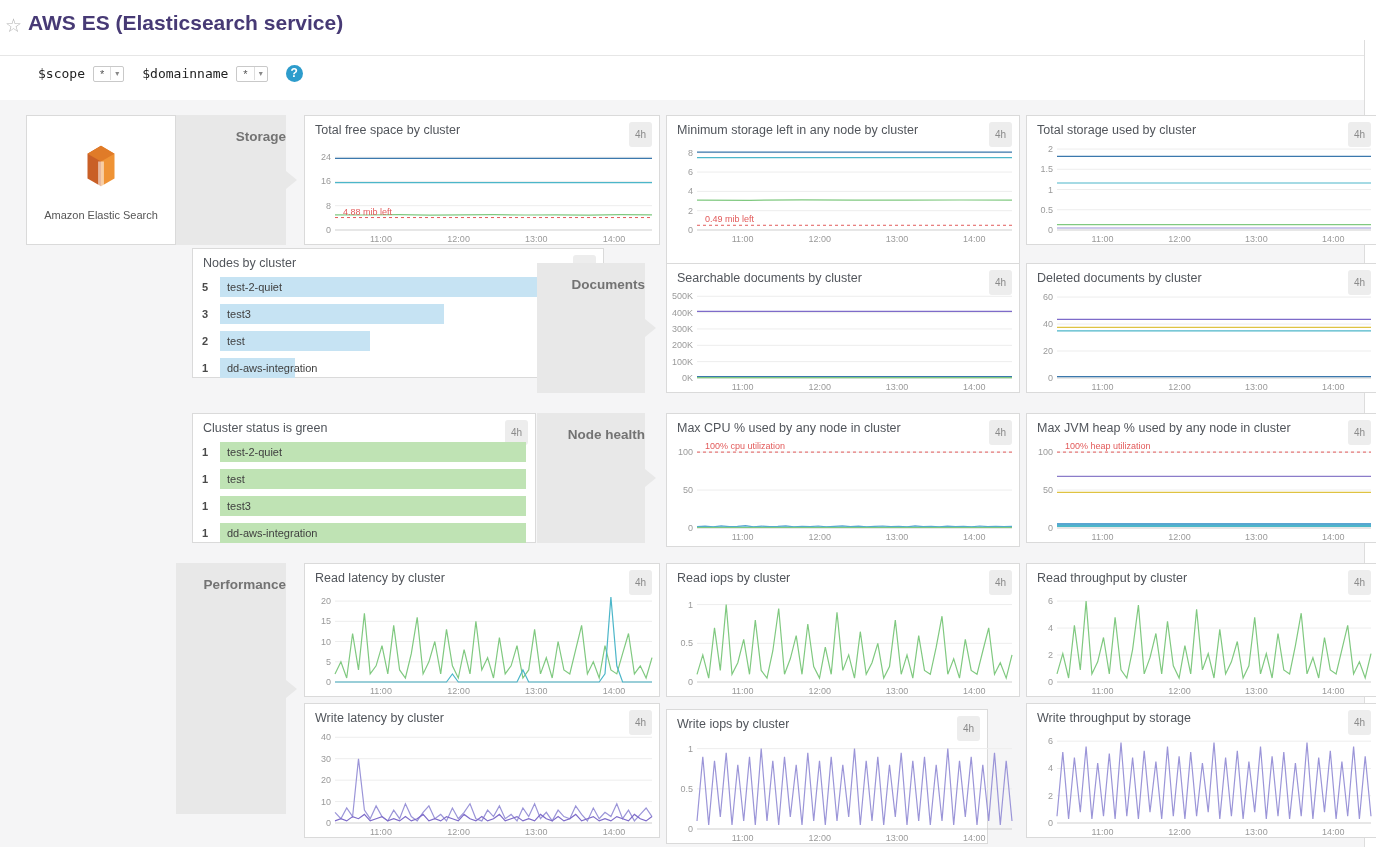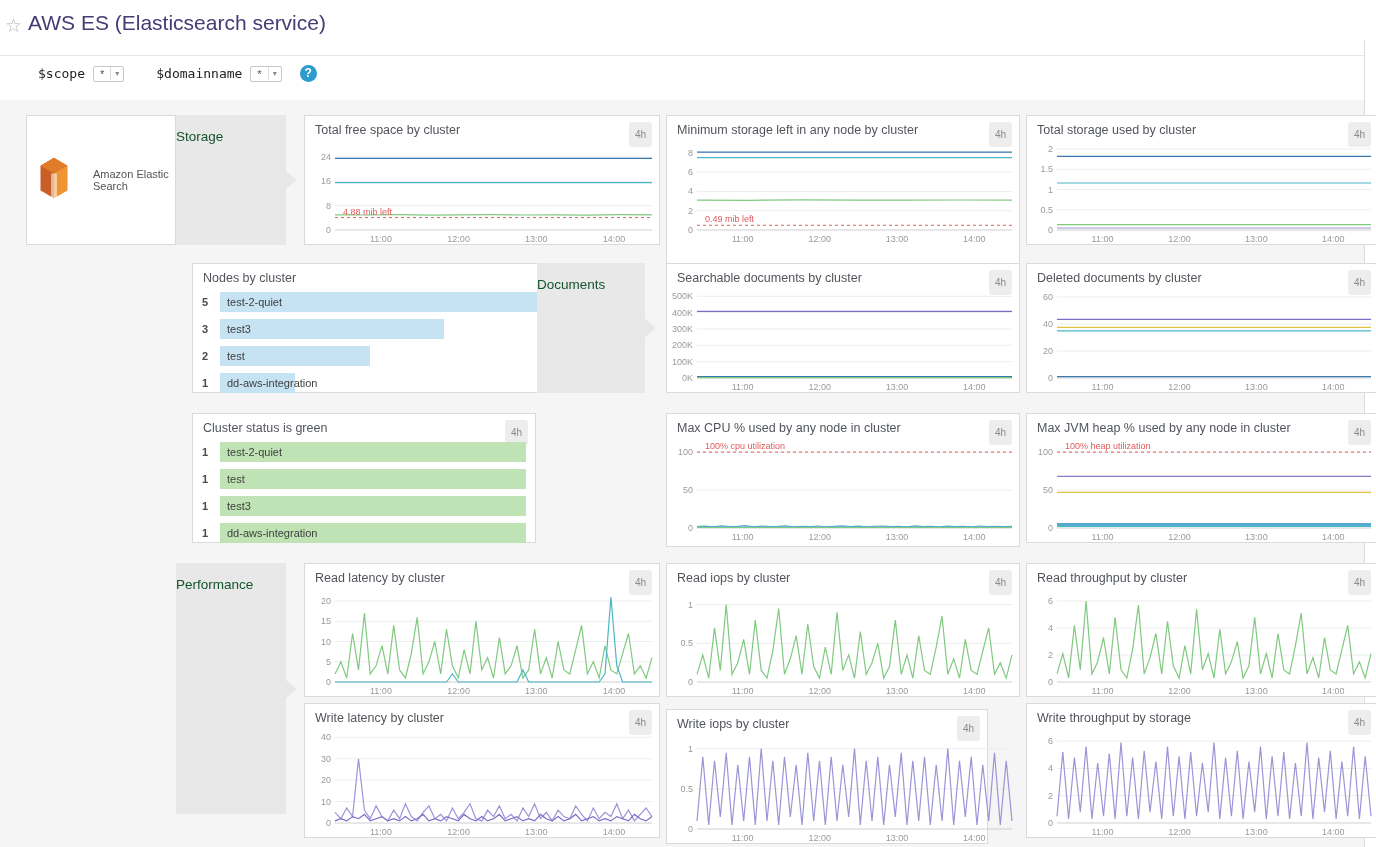--- a/index.html
+++ b/index.html
@@ -1,43 +1,43 @@
 <!DOCTYPE html>
 <html><head>
 <meta charset="utf-8">
 <style>
   html,body{margin:0;padding:0;background:#fff;font-family:"Liberation Sans","DejaVu Sans",sans-serif;}
   .page{position:relative;width:1376px;height:847px;overflow:hidden;background:#fff;}
   .gray-bg{position:absolute;left:0;top:100px;width:1364px;height:747px;background:#f5f5f6;}
   .right-strip{position:absolute;top:40px;right:0;width:12px;height:807px;background:#fff;border-left:1px solid #ddd;box-sizing:border-box;}
   .header-divider{position:absolute;left:0;top:55px;width:1364px;border-top:1px solid #e6e6e6;}
   .star{position:absolute;left:5px;top:14px;font-size:19px;color:#b3b3b3;cursor:pointer;}
-  .dash-title{position:absolute;left:28px;top:11px;margin:0;font-size:21px;font-weight:400;color:#473a75;}
+  .dash-title{position:absolute;left:28px;top:11px;margin:0;font-size:21px;font-weight:700;color:#473a75;}
   .tvar-bar{position:absolute;left:38px;top:65px;display:flex;align-items:center;gap:8px;}
   .tvar-name{font-family:"DejaVu Sans Mono","Liberation Mono",monospace;font-size:13px;color:#222;}
-  .tvar-name.second{margin-left:24px;}
+  .tvar-name.second{margin-left:10px;}
   .tvar-select{display:inline-flex;align-items:center;border:1px solid #c9c9c9;border-radius:2px;background:#fff;cursor:pointer;}
   .tvar-value{padding:1px 6px;font-size:11px;color:#555;}
   .tvar-caret{padding:2px 4px;border-left:1px solid #ddd;font-size:8px;color:#888;}
   .help{margin-left:10px;width:17px;height:17px;border-radius:50%;background:#2d9ccc;color:#fff;font-size:12px;font-weight:bold;text-align:center;line-height:17px;cursor:pointer;}
   .card{position:absolute;background:#fff;border:1px solid #dadada;box-sizing:border-box;margin-left:16px;}
   .chart-title{position:absolute;left:10px;top:7px;font-size:12.5px;color:#51555b;white-space:nowrap;overflow:hidden;max-width:calc(100% - 50px);}
   .tf{position:absolute;right:7px;top:6px;background:#ededed;color:#8a8a8a;font-size:10px;padding:7px 6px;border-radius:3px;}
   .plot{position:absolute;left:0;top:24px;right:0;bottom:0;}
   .plot svg{display:block;}
   .plot svg text{font-family:"Liberation Sans","DejaVu Sans",sans-serif;}
   .plot.bars{left:9px;top:28px;right:9px;bottom:4px;}
   .bar-row{display:flex;align-items:center;height:20px;margin-bottom:7px;}
   .bar-val{width:13px;font-size:11px;font-weight:700;color:#4a4a4a;flex:none;margin-right:5px;}
   .bar-track{position:relative;flex:1;height:20px;}
   .bar-fill{position:absolute;left:0;top:0;height:100%;}
   .bar-label{position:absolute;left:7px;top:50%;transform:translateY(-50%);font-size:11px;color:#3f3f3f;white-space:nowrap;}
-  .section-label{position:absolute;background:#e8e8e8;color:#14532d;font-size:13.5px;text-align:left;padding-top:14px;box-sizing:border-box;}
+  .section-label{position:absolute;background:#e8e8e8;color:#737373;font-size:13.5px;text-align:right;padding-top:14px;box-sizing:border-box;font-weight:bold;}
   .section-label::after{content:"";position:absolute;right:-11px;top:50%;margin-top:-9px;border-left:11px solid #e8e8e8;border-top:9px solid transparent;border-bottom:9px solid transparent;}
-  .logo-card{display:flex;flex-direction:row;align-items:center;justify-content:center;gap:12px;}
+  .logo-card{display:flex;flex-direction:column;align-items:center;justify-content:center;gap:12px;}
   .logo-label{font-size:11px;color:#555;}
 </style>
 </head>
 <body>
 
 <div class="page">
   <div class="gray-bg"></div>
   <div class="right-strip"></div>
   <div class="header-divider"></div>
 
@@ -146,21 +146,21 @@
           <text x="229.39000000000001" y="102" text-anchor="middle" fill="#9a9a9a" font-size="9">13:00</text>
           <text x="306.32" y="102" text-anchor="middle" fill="#9a9a9a" font-size="9">14:00</text>
           <polyline points="30.0,16.3 344.0,16.3" fill="none" stroke="#3b78ad" stroke-width="1.2"></polyline>
           <polyline points="30.0,43.0 344.0,43.0" fill="none" stroke="#4cb6c9" stroke-width="1.2"></polyline>
           <polyline points="30.0,84.7 344.0,84.7" fill="none" stroke="#80c980" stroke-width="1.2"></polyline>
           <polyline points="30.0,88.0 344.0,88.0" fill="none" stroke="#9b95d8" stroke-width="1.2"></polyline>
         </svg>
       </div>
   </div>
 
-  <div class="card" style="left:176px;top:263px;width:412px;height:130px">
+  <div class="card" style="left:176px;top:248px;width:412px;height:130px">
     <div class="chart-title">Nodes by cluster</div>
     <div class="tf">4h</div>
     <div class="plot bars">
         <div class="bar-row">
           <span class="bar-val">5</span>
           <div class="bar-track">
             <div class="bar-fill" style="width: 100%; background: rgb(198, 227, 243);"></div>
             <span class="bar-label">test-2-quiet</span>
           </div>
         </div>
@@ -269,20 +269,23 @@
         </div>
         <div class="bar-row">
           <span class="bar-val">1</span>
           <div class="bar-track">
             <div class="bar-fill" style="width: 100%; background: rgb(191, 227, 180);"></div>
             <span class="bar-label">dd-aws-integration</span>
           </div>
         </div>
       </div>
   </div>
+  <div class="section-label" style="left:537px;top:413px;width:108px;height:130px">
+    <span>Node health</span>
+  </div>
   <div class="card" style="left:650px;top:413px;width:354px;height:134px">
     <div class="chart-title">Max CPU % used by any node in cluster</div>
     <div class="tf">4h</div>
     <div class="plot">
         <svg width="352" height="104" viewBox="0 0 352 104">
           <line x1="30" y1="90" x2="345" y2="90" stroke="#cfcfcf" stroke-width="1"></line>
           <text x="26" y="93" text-anchor="end" fill="#9a9a9a" font-size="9">0</text>
           <line x1="30" y1="52.05357142857143" x2="345" y2="52.05357142857143" stroke="#ededed" stroke-width="1"></line>
           <text x="26" y="55.05357142857143" text-anchor="end" fill="#9a9a9a" font-size="9">50</text>
           <line x1="30" y1="14.107142857142852" x2="345" y2="14.107142857142852" stroke="#ededed" stroke-width="1"></line>

